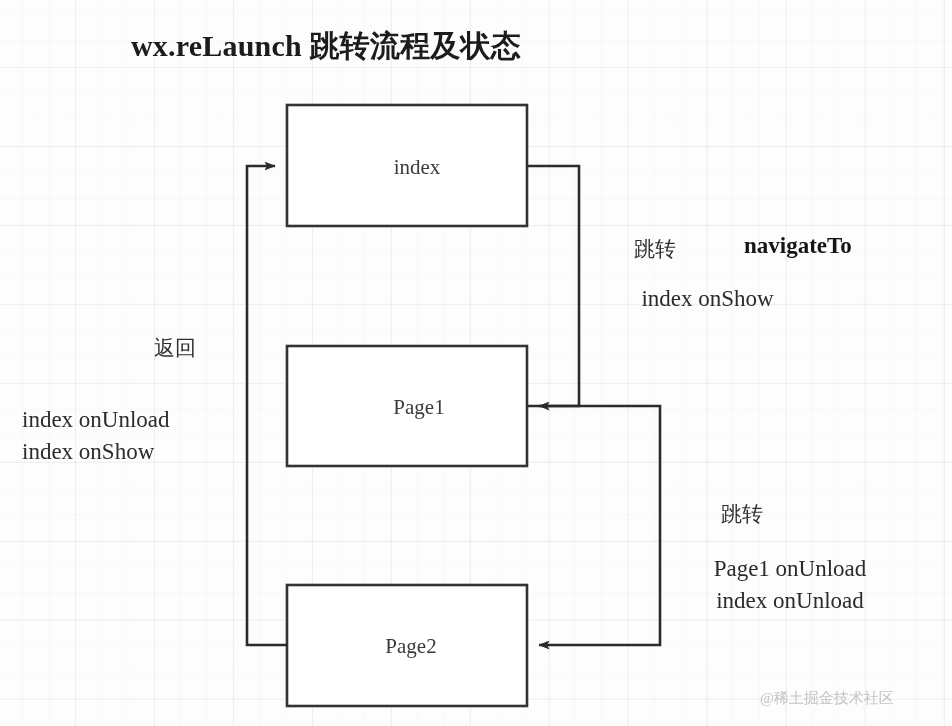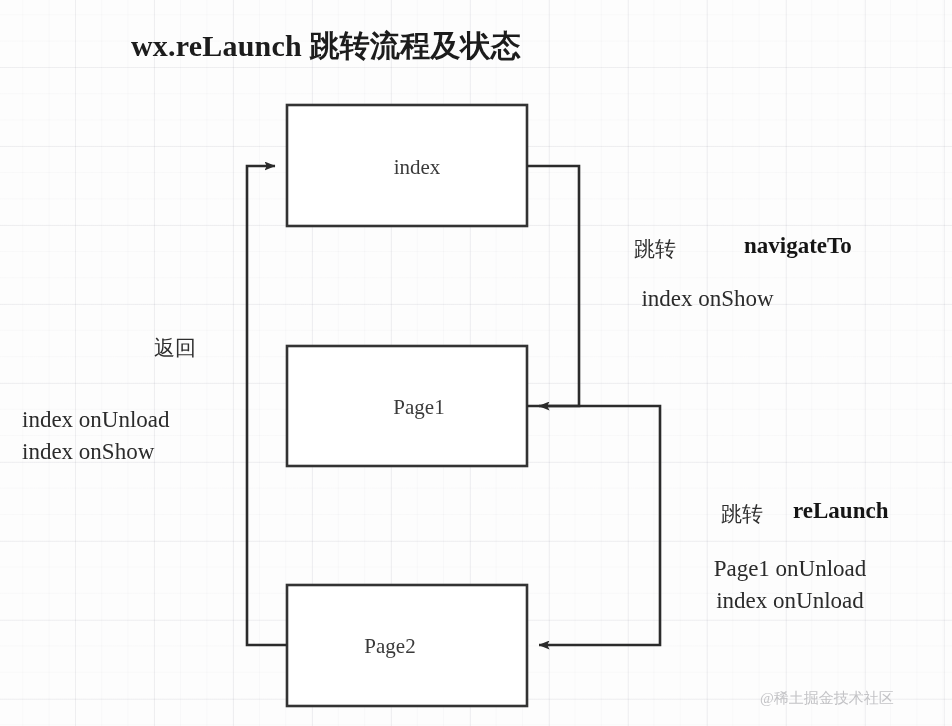--- a/index.html
+++ b/index.html
@@ -96,30 +96,29 @@
 
     <path d="M527,406 L660,406 L660,645 L539,645" fill="none" stroke="#2b2b2b" stroke-width="2.6" marker-end="url(#arrowhead)"></path>
 
     <path d="M287,645 L247,645 L247,166 L275,166" fill="none" stroke="#2b2b2b" stroke-width="2.6" marker-end="url(#arrowhead)"></path>
   </svg>
 
   <div class="title">wx.reLaunch 跳转流程及状态</div>
 
   <div class="node-label" style="left:287px; top:155px; width:260px;">index</div>
   <div class="node-label" style="left:287px; top:395px; width:264px;">Page1</div>
-  <div class="node-label" style="left:270px; top:634px; width:240px;">Page2</div>
+  <div class="node-label" style="left:291px; top:634px; width:240px;">Page2</div>
 
   <div class="edge-kw" style="left:634px; top:235px;">跳转</div>
   <div class="edge-kw bold" style="left:744px; top:233px;">navigateTo</div>
   <div class="lifecycle center" style="left:590px; top:283px; width:235px;">
     <div>index onShow</div>
   </div>
 
   <div class="edge-kw" style="left:721px; top:500px;">跳转</div>
-  <div class="edge-kw bold" style="left:793px; top:498px;">reLaunch</div>
   <div class="lifecycle center" style="left:665px; top:553px; width:250px;text-align:center;">
     <div>Page1 onUnload</div>
     <div>index onUnload</div>
   </div>
 
   <div class="edge-kw" style="left:154px; top:334px;">返回</div>
   <div class="lifecycle left" style="left:22px; top:404px; width:230px;">
     <div>index onUnload</div>
     <div>index onShow</div>
   </div>

